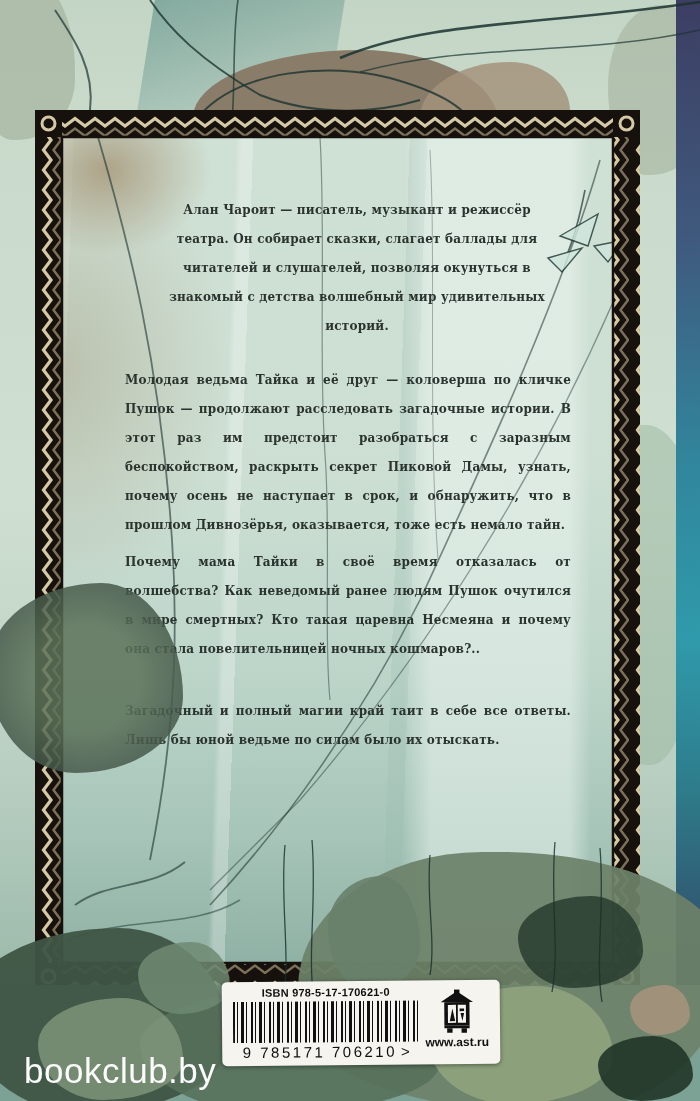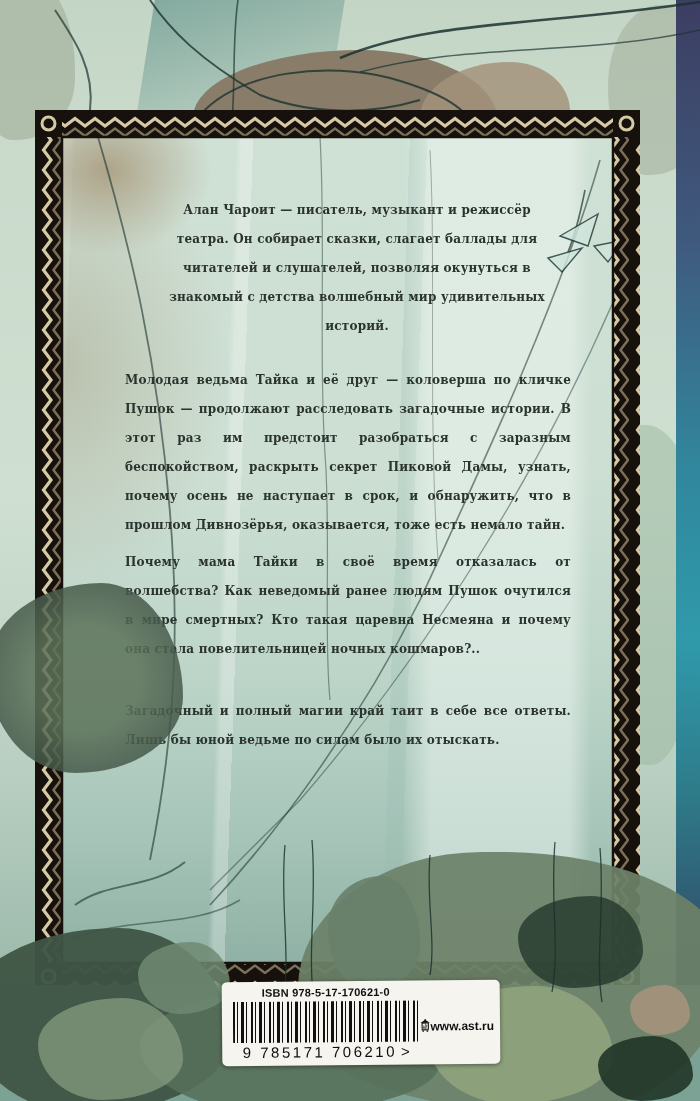--- a/index.html
+++ b/index.html
@@ -58,21 +58,21 @@
   .label{position:absolute;left:222px;top:981px;width:278px;height:84px;background:#f5f4ee;
     border-radius:5px;transform:rotate(-.5deg);box-shadow:0 1px 4px rgba(0,0,0,.45);
     display:flex;box-sizing:border-box;padding:5px 6px 4px 10px;color:#101010;}
   .bc-left{flex:1;display:flex;flex-direction:column;align-items:center;}
   .isbn{font:700 11px/13px "Liberation Sans",sans-serif;letter-spacing:.2px;white-space:nowrap;}
   .bars{width:186px;height:41px;margin-top:2px;
     background:repeating-linear-gradient(90deg,#101010 0 2px,#f5f4ee 2px 4px,#101010 4px 5px,#f5f4ee 5px 8px,#101010 8px 11px,#f5f4ee 11px 13px,#101010 13px 14px,#f5f4ee 14px 18px);}
   .digits-row{display:flex;align-items:baseline;margin-top:1px;font:400 15px/17px "Liberation Sans",sans-serif;white-space:nowrap;}
   .digits{letter-spacing:2.5px;}
   .suffix{margin-left:4px;}
-  .bc-right{width:74px;display:flex;flex-direction:row;align-items:center;padding-top:4px;}
+  .bc-right{width:74px;display:flex;flex-direction:column;align-items:center;padding-top:4px;}
   .site{font:700 12px/14px "Liberation Sans",sans-serif;margin-top:2px;white-space:nowrap;}
   
   .watermark{position:absolute;left:24px;top:1052px;color:#fbfbfb;
     font:300 35px/1.1 "Liberation Sans",sans-serif;letter-spacing:.5px;}
 </style>
 </head>
 <body>
 
 <div class="stage">
 
@@ -189,14 +189,15 @@
         <path d="M12 35 l3 -14 l3 14 z" fill="#101010"></path>
         <path d="M23 21 h5 v3 h-5 z M24 26 h4 l-2 9 z" fill="#101010"></path>
         <rect x="6" y="40" width="28" height="3" fill="#101010"></rect>
         <rect x="9" y="43" width="6" height="5" fill="#101010"></rect>
         <rect x="25" y="43" width="6" height="5" fill="#101010"></rect>
       </svg>
       <div class="site">www.ast.ru</div>
     </div>
   </div>
 
+  <div class="watermark">bookclub.by</div>
 
 </div>
 
 </body></html>

